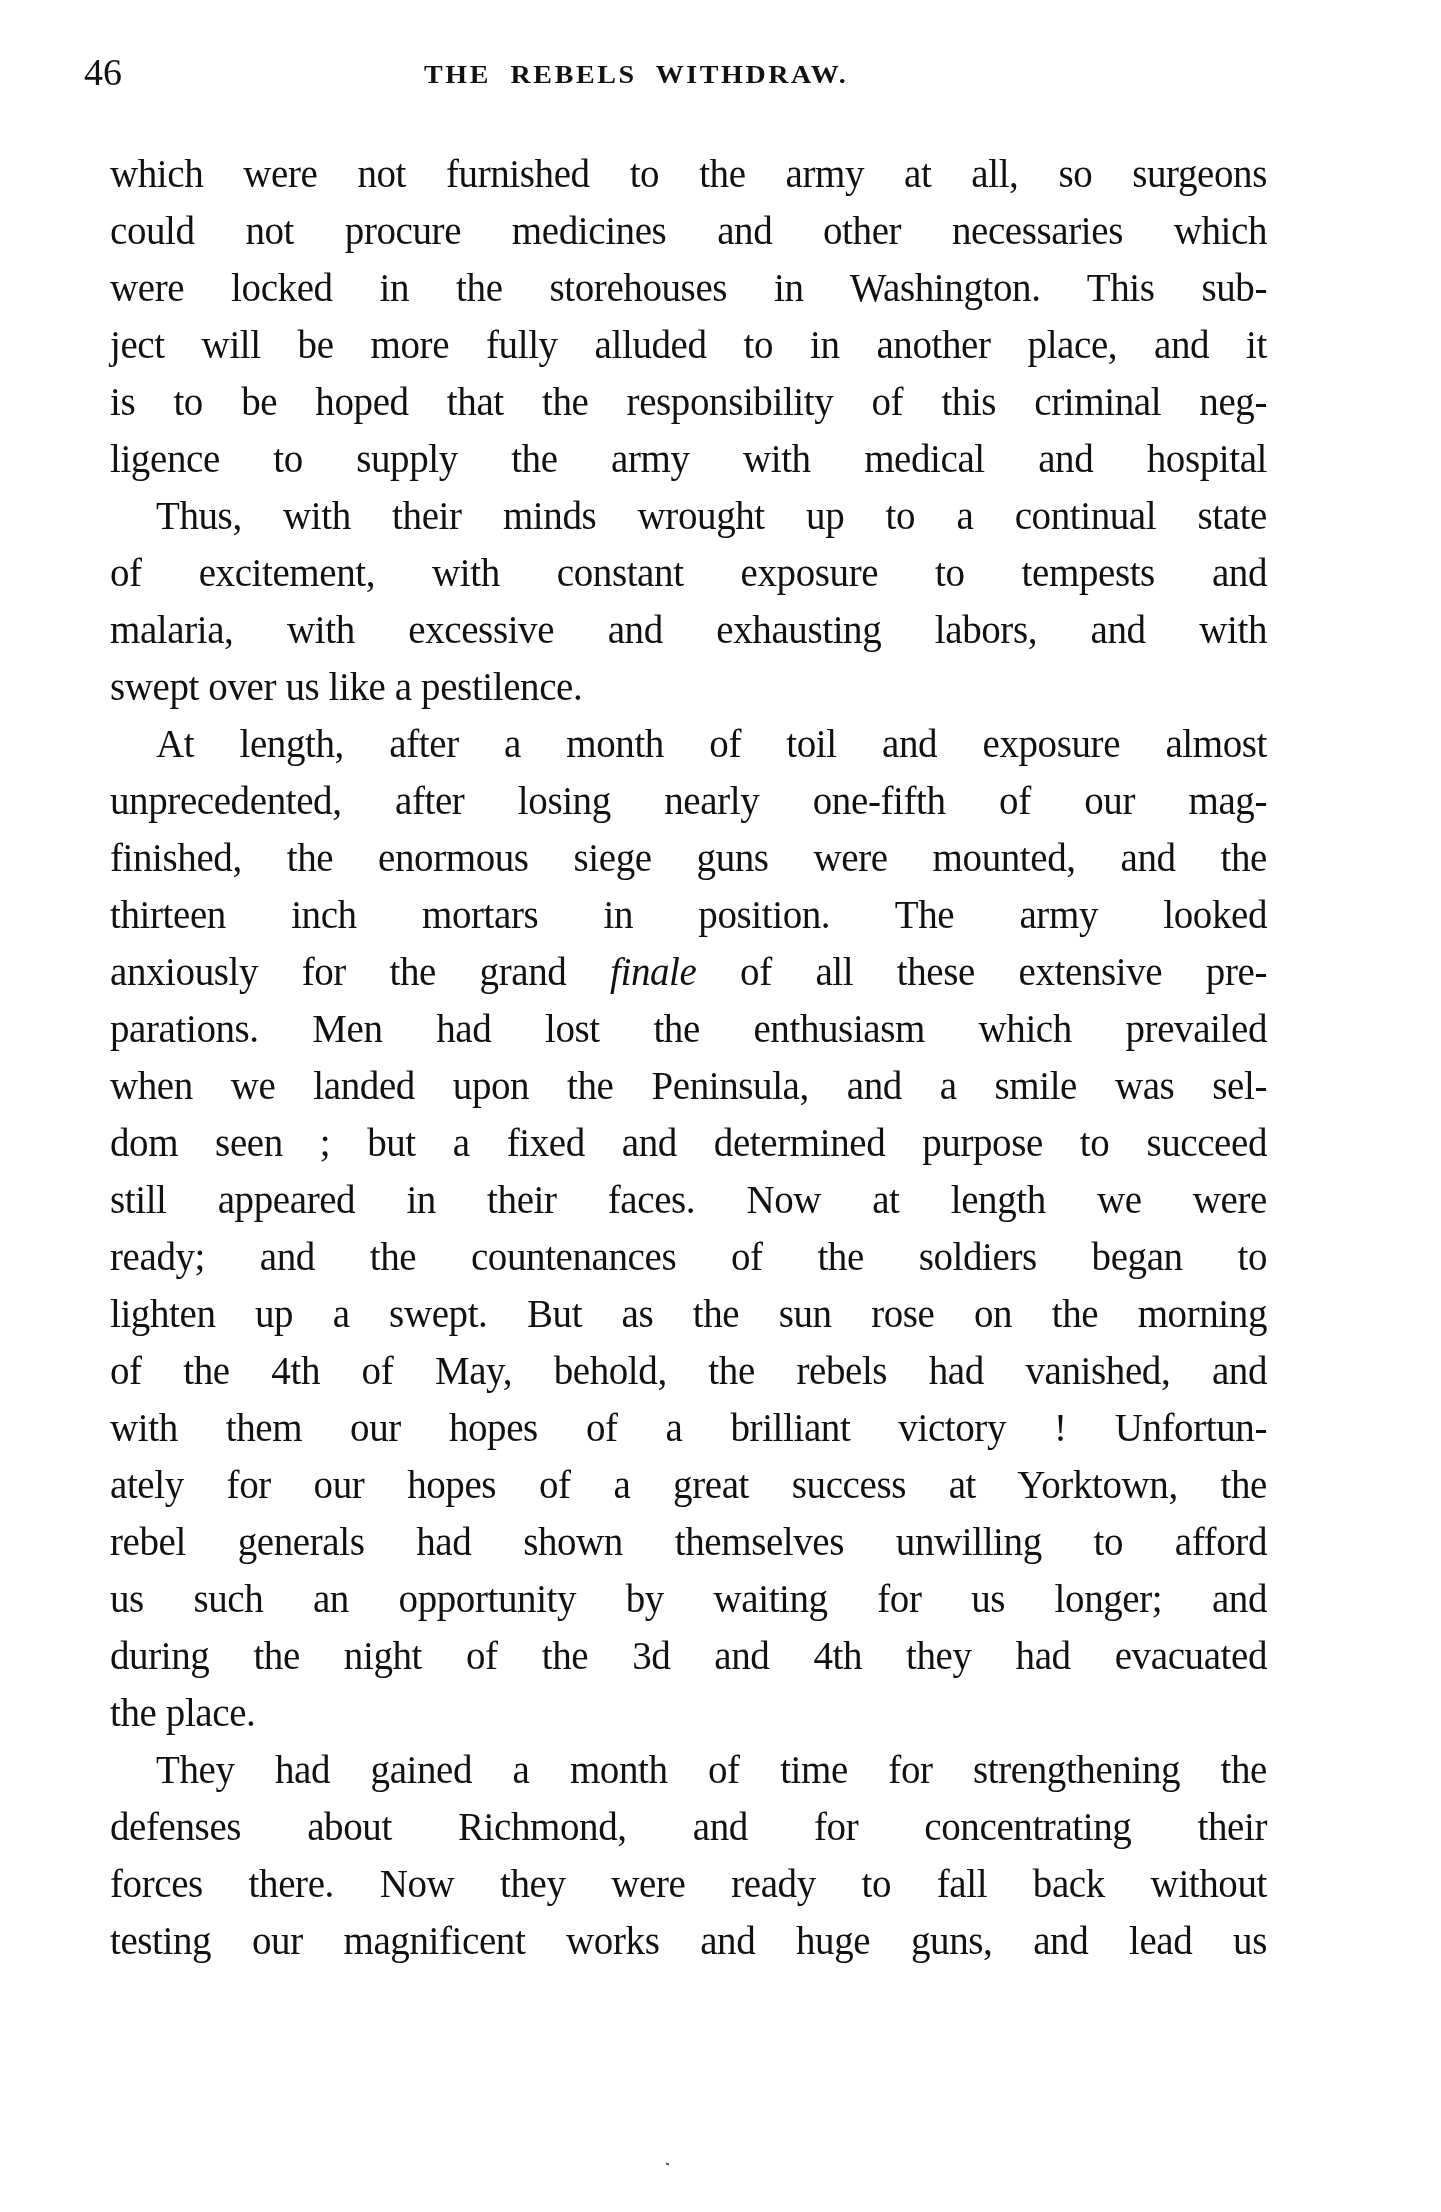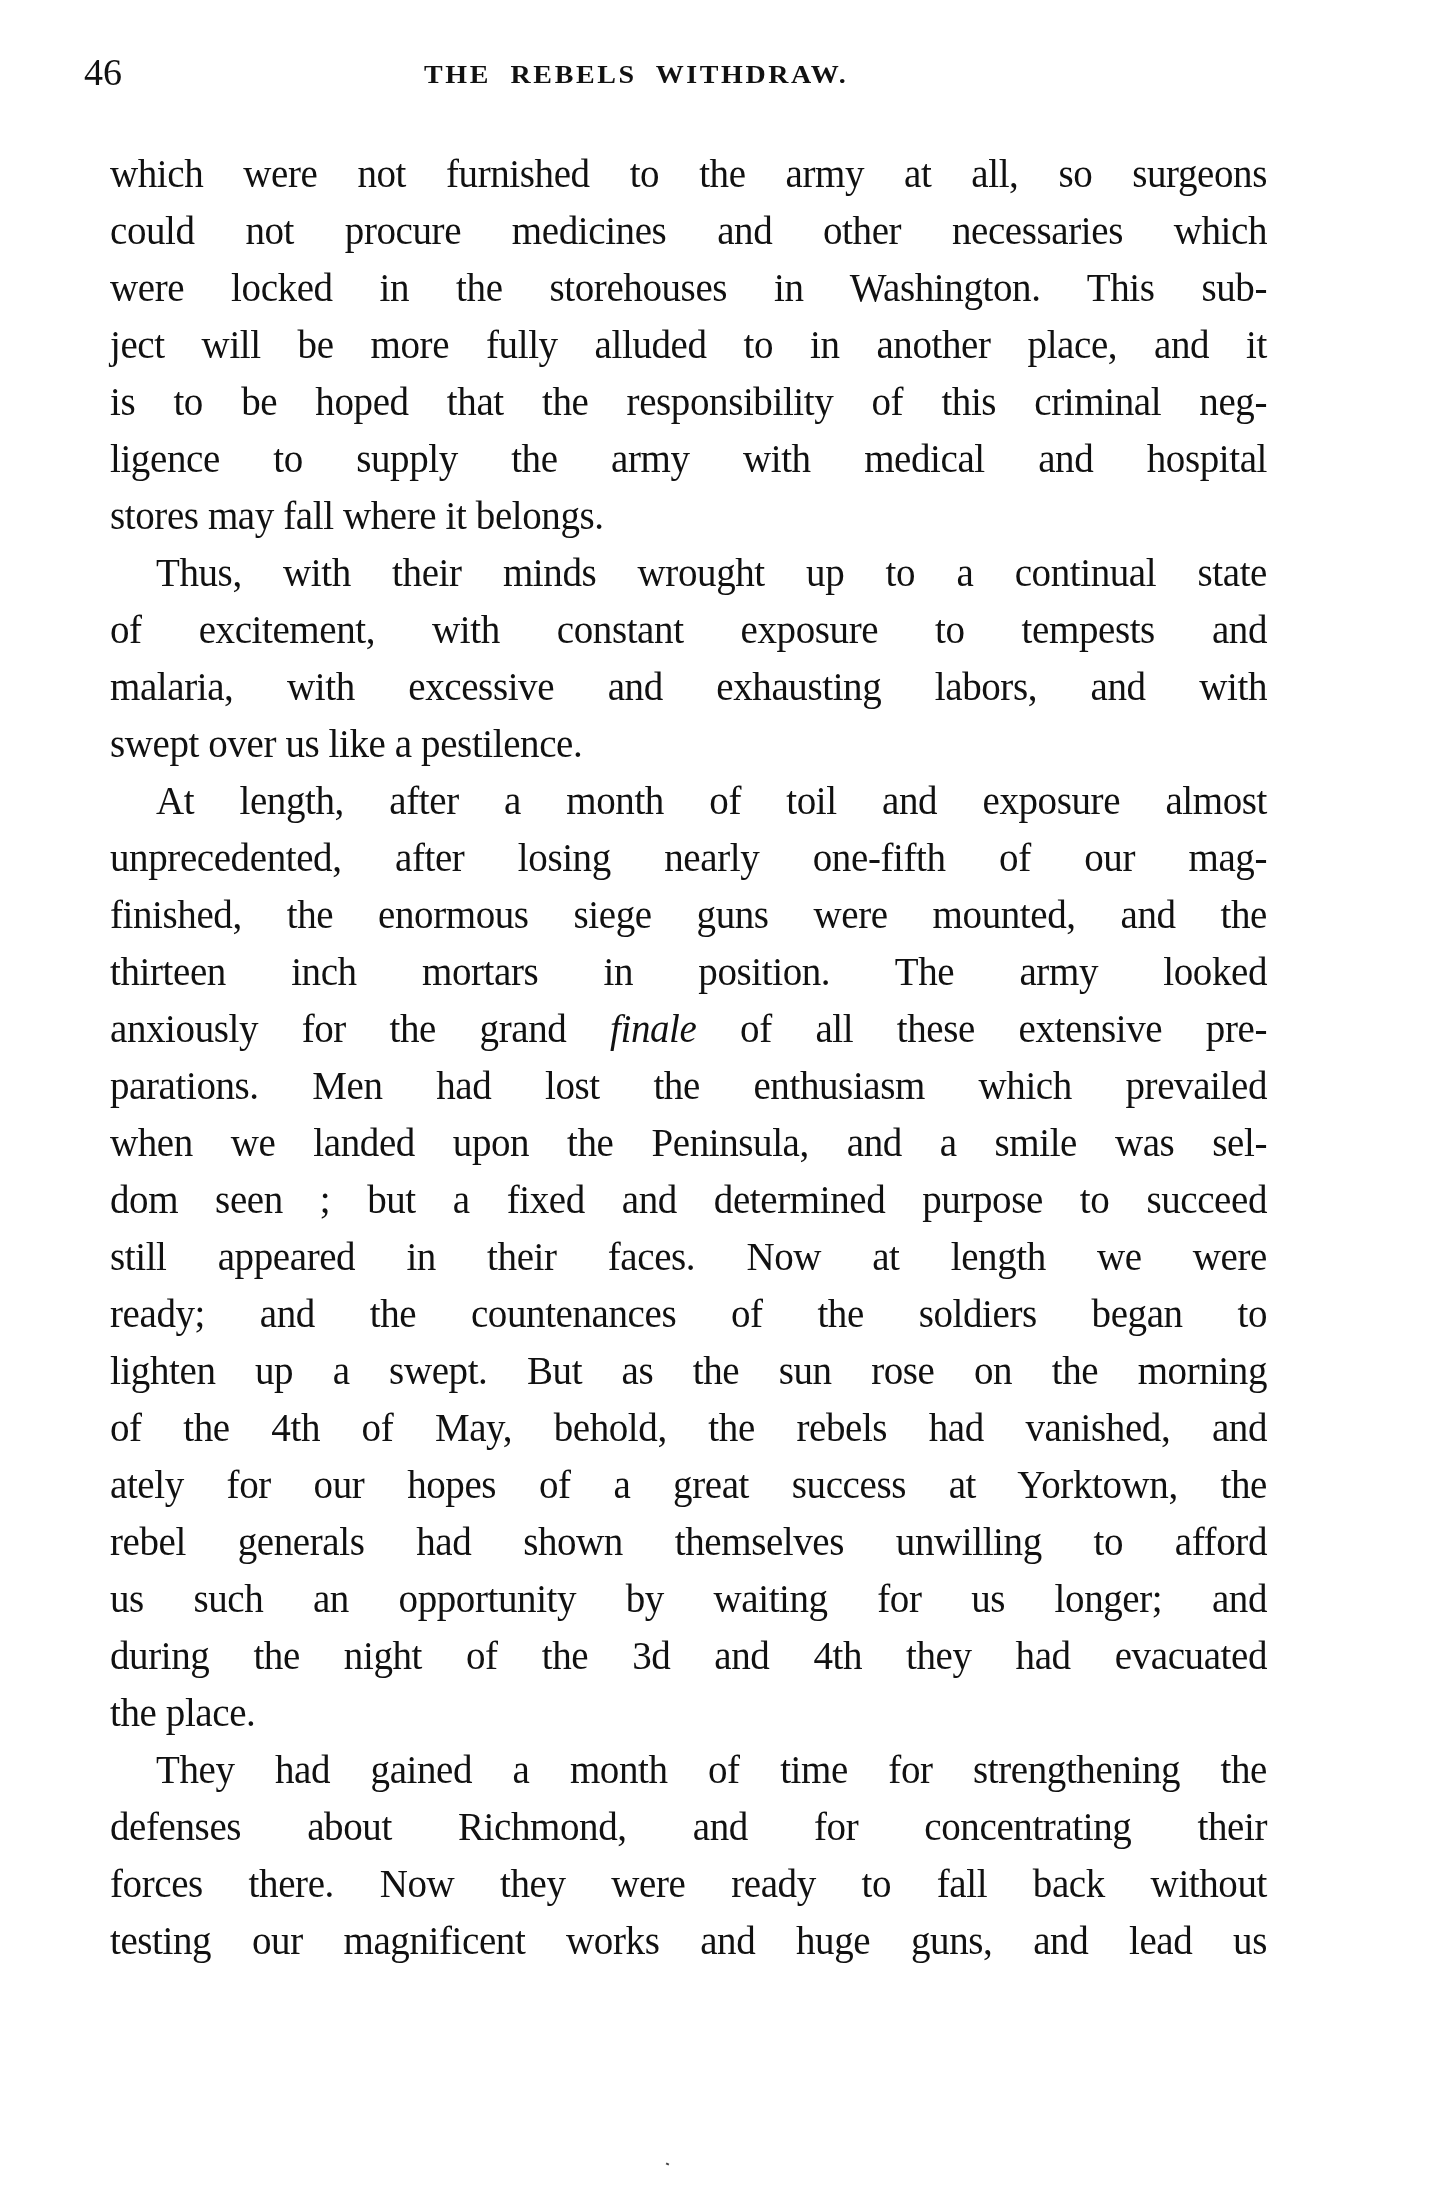--- a/index.html
+++ b/index.html
@@ -79,41 +79,41 @@
   <div class="page-number">46</div>
   <div class="running-head">THE REBELS WITHDRAW.</div>
   <div class="body-text" id="body-text">
       <div>
         <span class="line"><span class="seg">which were not furnished to the army at all, so surgeons</span></span>
         <span class="line"><span class="seg">could not procure medicines and other necessaries which</span></span>
         <span class="line"><span class="seg">were locked in the storehouses in Washington. This sub-</span></span>
         <span class="line"><span class="seg">ject will be more fully alluded to in another place, and it</span></span>
         <span class="line"><span class="seg">is to be hoped that the responsibility of this criminal neg-</span></span>
         <span class="line"><span class="seg">ligence to supply the army with medical and hospital</span></span>
-        <span class="line last"><span class="seg">stores may fall where it belongs.</span></span>
       </div>
       <div>
         <span class="line indent"><span class="seg">Thus, with their minds wrought up to a continual state</span></span>
         <span class="line"><span class="seg">of excitement, with constant exposure to tempests and</span></span>
         <span class="line"><span class="seg">malaria, with excessive and exhausting labors, and with</span></span>
         <span class="line last"><span class="seg">swept over us like a pestilence.</span></span>
       </div>
       <div>
         <span class="line indent"><span class="seg">At length, after a month of toil and exposure almost</span></span>
         <span class="line"><span class="seg">unprecedented, after losing nearly one-fifth of our mag-</span></span>
         <span class="line"><span class="seg">finished, the enormous siege guns were mounted, and the</span></span>
         <span class="line"><span class="seg">thirteen inch mortars in position. The army looked</span></span>
         <span class="line"><span class="seg">anxiously for the grand </span><span class="seg it">finale</span><span class="seg"> of all these extensive pre-</span></span>
         <span class="line"><span class="seg">parations. Men had lost the enthusiasm which prevailed</span></span>
         <span class="line"><span class="seg">when we landed upon the Peninsula, and a smile was sel-</span></span>
         <span class="line"><span class="seg">dom seen ; but a fixed and determined purpose to succeed</span></span>
         <span class="line"><span class="seg">still appeared in their faces. Now at length we were</span></span>
         <span class="line"><span class="seg">ready; and the countenances of the soldiers began to</span></span>
         <span class="line"><span class="seg">lighten up a swept. But as the sun rose on the morning</span></span>
         <span class="line"><span class="seg">of the 4th of May, behold, the rebels had vanished, and</span></span>
+        <span class="line"><span class="seg">with them our hopes of a brilliant victory ! Unfortun-</span></span>
         <span class="line"><span class="seg">ately for our hopes of a great success at Yorktown, the</span></span>
         <span class="line"><span class="seg">rebel generals had shown themselves unwilling to afford</span></span>
         <span class="line"><span class="seg">us such an opportunity by waiting for us longer; and</span></span>
         <span class="line"><span class="seg">during the night of the 3d and 4th they had evacuated</span></span>
         <span class="line last"><span class="seg">the place.</span></span>
       </div>
       <div>
         <span class="line indent"><span class="seg">They had gained a month of time for strengthening the</span></span>
         <span class="line"><span class="seg">defenses about Richmond, and for concentrating their</span></span>
         <span class="line"><span class="seg">forces there. Now they were ready to fall back without</span></span>

